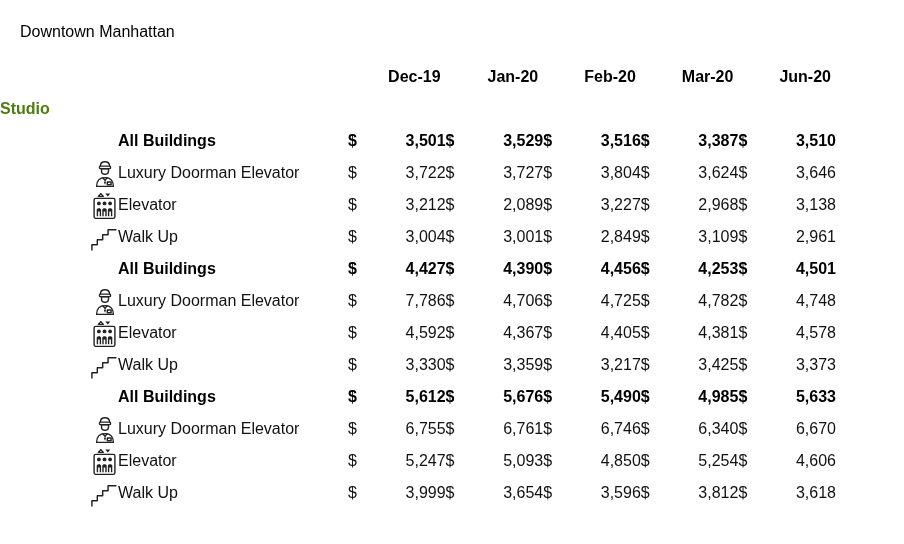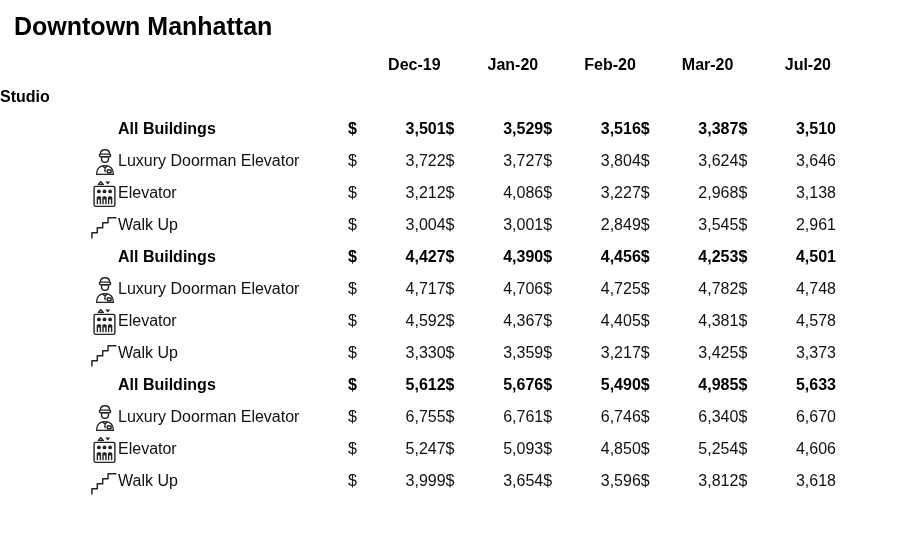--- a/index.html
+++ b/index.html
@@ -6,46 +6,46 @@
   .sheet {
     position: relative;
     width: 904px;
     height: 544px;
     background: #ffffff;
     font-family: "Liberation Sans", sans-serif;
     color: #111111;
     overflow: hidden;
   }
   .sheet-title {
-    margin: 10px;
+    margin: 16px;
     padding: 3px 0 0 4px;
-    font-size: 25px;
+    font-size: 16px;
     line-height: 26px;
-    font-weight: 700;
+    font-weight: 400;
     color: #000000;
   }
   table.rent-table {
     table-layout: fixed;
     width: 836px;
     border-collapse: collapse;
     border-spacing: 0;
   }
   table.rent-table td {
     height: 32px;
     padding: 0;
     vertical-align: middle;
     font-size: 16px;
     line-height: 32px;
     white-space: nowrap;
     overflow: hidden;
   }
   td.section-label {
     padding-left: 58px;
     font-weight: 700;
-    color: #000000;
+    color: #4d7c0f;
   }
   td.icon-cell { text-align: right; padding-right: 4px; }
   td.icon-cell svg { vertical-align: middle; display: inline-block; }
   td.label-cell { padding-left: 2px; }
   td.cur { text-align: left; padding-left: 3px; }
   td.val { text-align: right; padding-right: 14px; }
   td.val.head { padding-right: 5px; font-weight: 700; color: #000000; }
   tr.bold-row td { font-weight: 700; color: #000000; }
   .ic { stroke: #222222; fill: none; stroke-width: 1.4; stroke-linecap: round; stroke-linejoin: round; }
   .ic-fill { fill: #222222; stroke: none; }
@@ -76,21 +76,21 @@
         <td></td>
       <td class="cur"></td>
           <td class="val head">Dec-19</td>
           <td class="cur"></td>
           <td class="val head">Jan-20</td>
           <td class="cur"></td>
           <td class="val head">Feb-20</td>
           <td class="cur"></td>
           <td class="val head">Mar-20</td>
           <td class="cur"></td>
-          <td class="val head">Jul-20</td>
+          <td class="val head">Jun-20</td>
         </tr>
     </tbody>
     <tbody>
         <tr class="section-row">
           <td class="section-label" colspan="12">Studio</td>
         </tr>
         <tr class="bold-row">
           <td class="icon-cell"></td>
           <td class="label-cell">All Buildings</td>
           <td class="cur">$</td>
@@ -137,41 +137,41 @@
       <circle class="ic-fill" cx="13" cy="11.4" r="1.9"></circle>
       <path class="ic-fill" d="M10.8 24.2 L10.8 17.8 C10.8 15.8 15.2 15.8 15.2 17.8 L15.2 24.2 L13.8 24.2 L13.8 19.5 L12.2 19.5 L12.2 24.2 Z"></path>
       <circle class="ic-fill" cx="18.6" cy="11.4" r="1.9"></circle>
       <path class="ic-fill" d="M16.4 24.2 L16.4 17.8 C16.4 15.8 20.8 15.8 20.8 17.8 L20.8 24.2 L19.4 24.2 L19.4 19.5 L17.8 19.5 L17.8 24.2 Z"></path>
     </g>
   </svg></td>
           <td class="label-cell">Elevator</td>
           <td class="cur">$</td>
           <td class="val">3,212</td>
           <td class="cur">$</td>
-          <td class="val">4,086</td>
+          <td class="val">2,089</td>
           <td class="cur">$</td>
           <td class="val">3,227</td>
           <td class="cur">$</td>
           <td class="val">2,968</td>
           <td class="cur">$</td>
           <td class="val">3,138</td>
         </tr>
         <tr>
           <td class="icon-cell"><svg width="29" height="27" viewBox="0 0 28 26" aria-hidden="true">
     <path class="ic" stroke-width="1.3" d="M2.8 25 L2.8 20 L8 20 L8 15.2 L13.2 15.2 L13.2 10.4 L18.4 10.4 L18.4 5.6 L26 5.6"></path>
   </svg></td>
           <td class="label-cell">Walk Up</td>
           <td class="cur">$</td>
           <td class="val">3,004</td>
           <td class="cur">$</td>
           <td class="val">3,001</td>
           <td class="cur">$</td>
           <td class="val">2,849</td>
           <td class="cur">$</td>
-          <td class="val">3,545</td>
+          <td class="val">3,109</td>
           <td class="cur">$</td>
           <td class="val">2,961</td>
         </tr>
         <tr class="bold-row">
           <td class="icon-cell"></td>
           <td class="label-cell">All Buildings</td>
           <td class="cur">$</td>
           <td class="val">4,427</td>
           <td class="cur">$</td>
           <td class="val">4,390</td>
@@ -187,21 +187,21 @@
     <path class="ic" d="M7.4 5.9 C7.4 2.9 9.3 1.7 12 1.7 C14.7 1.7 16.6 2.9 16.6 5.9"></path>
     <rect class="ic" x="6.5" y="6.1" width="11" height="2.5" rx="0.9"></rect>
     <path class="ic" d="M8.5 8.9 L15.5 8.9 L15.5 10.7 C15.5 12.8 13.9 14.3 12 14.3 C10.1 14.3 8.5 12.8 8.5 10.7 Z"></path>
     <path class="ic" d="M3.6 26.4 C3.6 20.2 6.6 17.6 12 17.6 C17.4 17.6 20.4 20.2 20.4 26.4 Z"></path>
     <path class="ic" d="M9.8 17.8 L12 20.2 L14.2 17.8"></path>
     <path class="ic-fill" d="M12 20.2 L11 22.4 L12 24.8 L13 22.4 Z"></path>
     <rect class="ic" x="14.3" y="22" width="3.8" height="2.7" stroke-width="1.1"></rect>
   </svg></td>
           <td class="label-cell">Luxury Doorman Elevator</td>
           <td class="cur">$</td>
-          <td class="val">4,717</td>
+          <td class="val">7,786</td>
           <td class="cur">$</td>
           <td class="val">4,706</td>
           <td class="cur">$</td>
           <td class="val">4,725</td>
           <td class="cur">$</td>
           <td class="val">4,782</td>
           <td class="cur">$</td>
           <td class="val">4,748</td>
         </tr>
         <tr>

